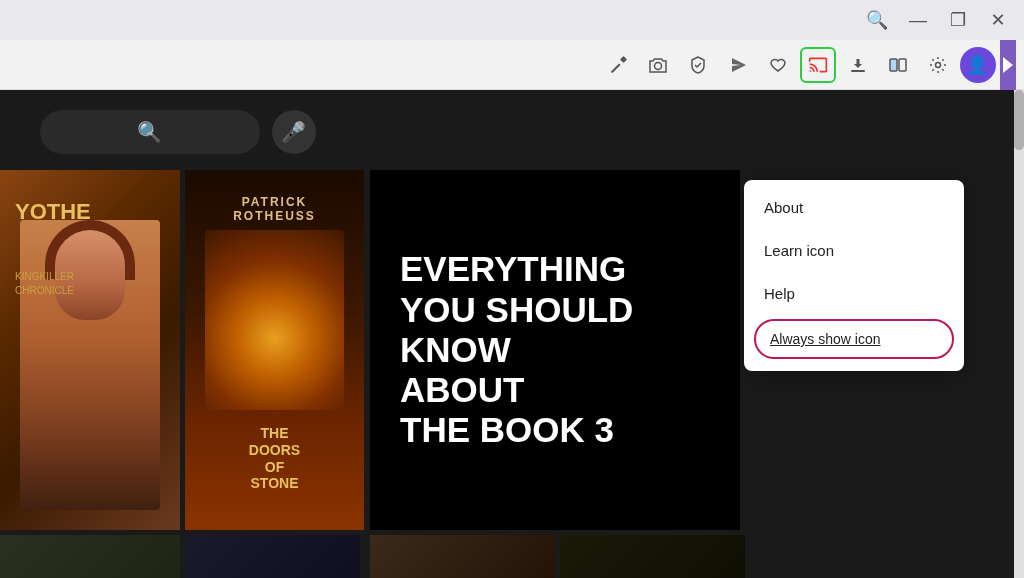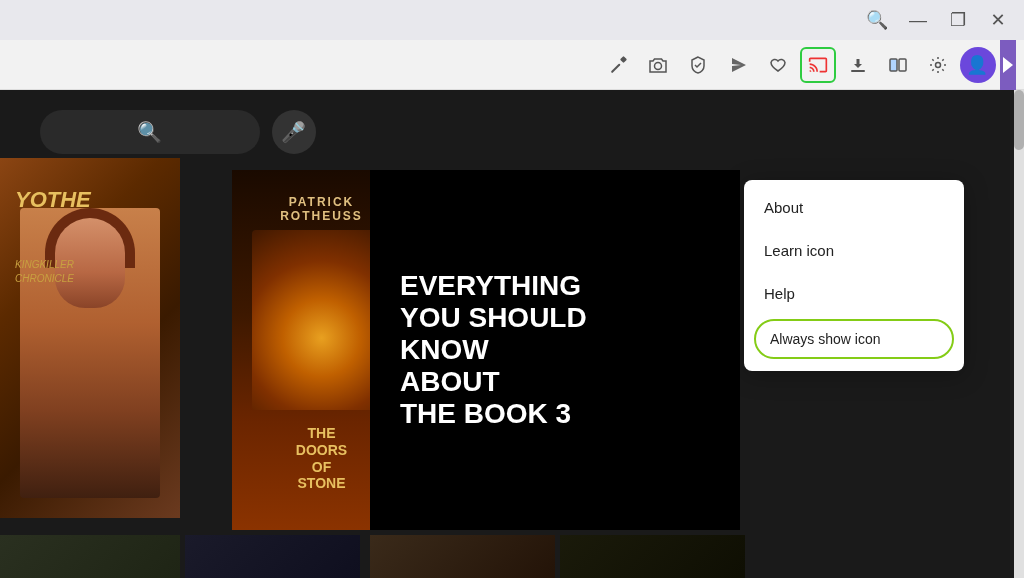--- a/index.html
+++ b/index.html
@@ -117,23 +117,22 @@
       gap: 0;
     }
 
     .book-cover {
       position: absolute;
       overflow: hidden;
     }
 
     
     .book1 {
-      top: 68px; left: 0; width: 180px; height: 360px;
+      top: 80px; left: 0; width: 180px; height: 360px;
       background: linear-gradient(135deg, #8B4513 0%, #5c2a00 30%, #3a1a00 60%, #6b3a1f 100%);
-      font-style: italic;
     }
     .book1-text {
       position: absolute;
       top: 30px; left: 15px;
       color: #e8c060;
       font-size: 22px;
       font-weight: bold;
       text-transform: uppercase;
       line-height: 1.1;
     }
@@ -143,21 +142,20 @@
       color: #c8a040;
       font-size: 10px;
       text-transform: uppercase;
       line-height: 1.4;
     }
 
     
     .book2 {
       top: 80px; left: 185px; width: 179px; height: 360px;
       background: linear-gradient(to bottom, #1a0a00 0%, #3d1800 40%, #6b2500 70%, #8b3300 100%);
-      margin-left: 47px;
     }
     .book2-author {
       position: absolute;
       top: 25px;
       left: 50%;
       transform: translateX(-50%);
       color: #e0c080;
       font-size: 12px;
       font-weight: bold;
       text-align: center;
@@ -189,21 +187,21 @@
       position: absolute;
       top: 80px; left: 370px; width: 370px; height: 360px;
       background: #000;
       display: flex;
       flex-direction: column;
       justify-content: center;
       padding: 20px 30px;
     }
     .text-banner-content {
       color: #fff;
-      font-size: 28px;
+      font-size: 35px;
       font-weight: 900;
       text-transform: uppercase;
       line-height: 1.15;
     }
 
     
     .bottom-cover1 {
       top: 445px; left: 0; width: 180px; height: 135px;
       background: linear-gradient(135deg, #2a3a2a, #1a2a1a);
     }
@@ -243,24 +241,25 @@
       padding: 13px 20px;
       font-size: 15px;
       color: #222;
       cursor: pointer;
       display: flex;
       align-items: center;
     }
     .dropdown-item.always-show {
       margin: 4px 10px 6px 10px;
       padding: 10px 14px;
-      border: 2px solid #84cc16;
+      border: 2px solid #be185d;
       border-radius: 22px;
       font-size: 14px;
       font-weight: 500;
+      text-decoration: underline;
     }
 
     
     .scrollbar {
       position: absolute;
       right: 0;
       top: 90px;
       width: 10px;
       height: calc(578px - 90px);
       background: #e0e0e0;

